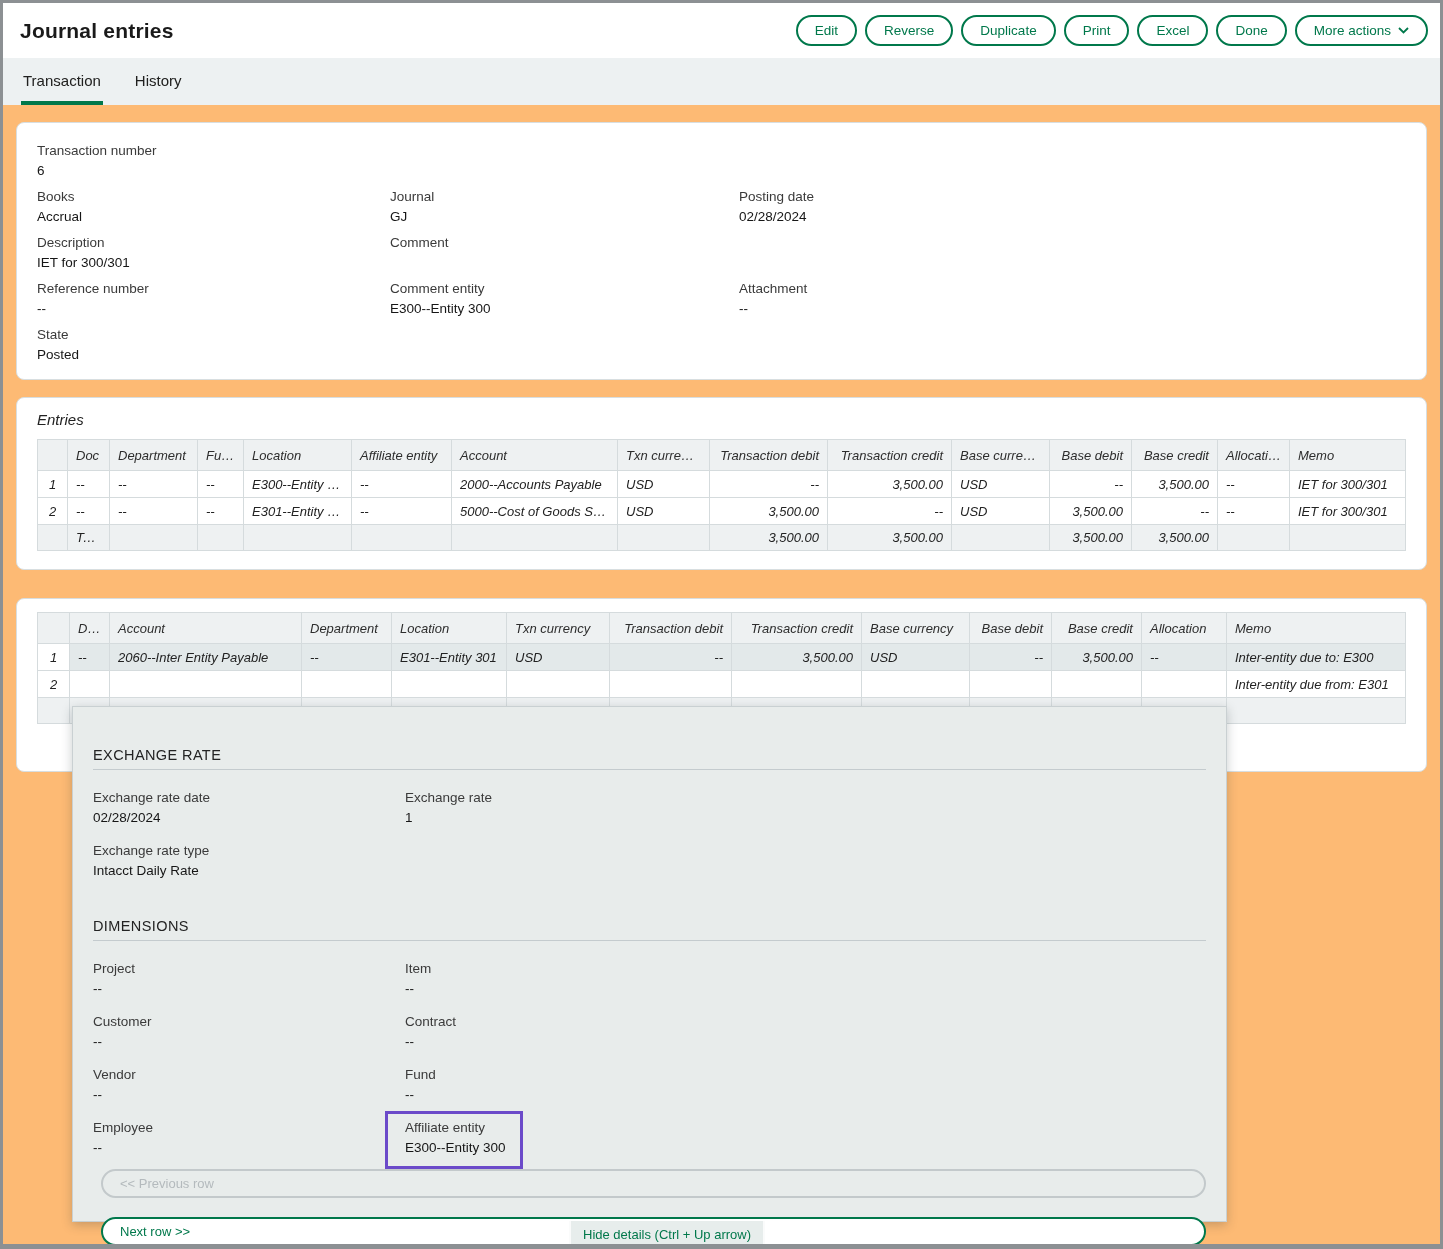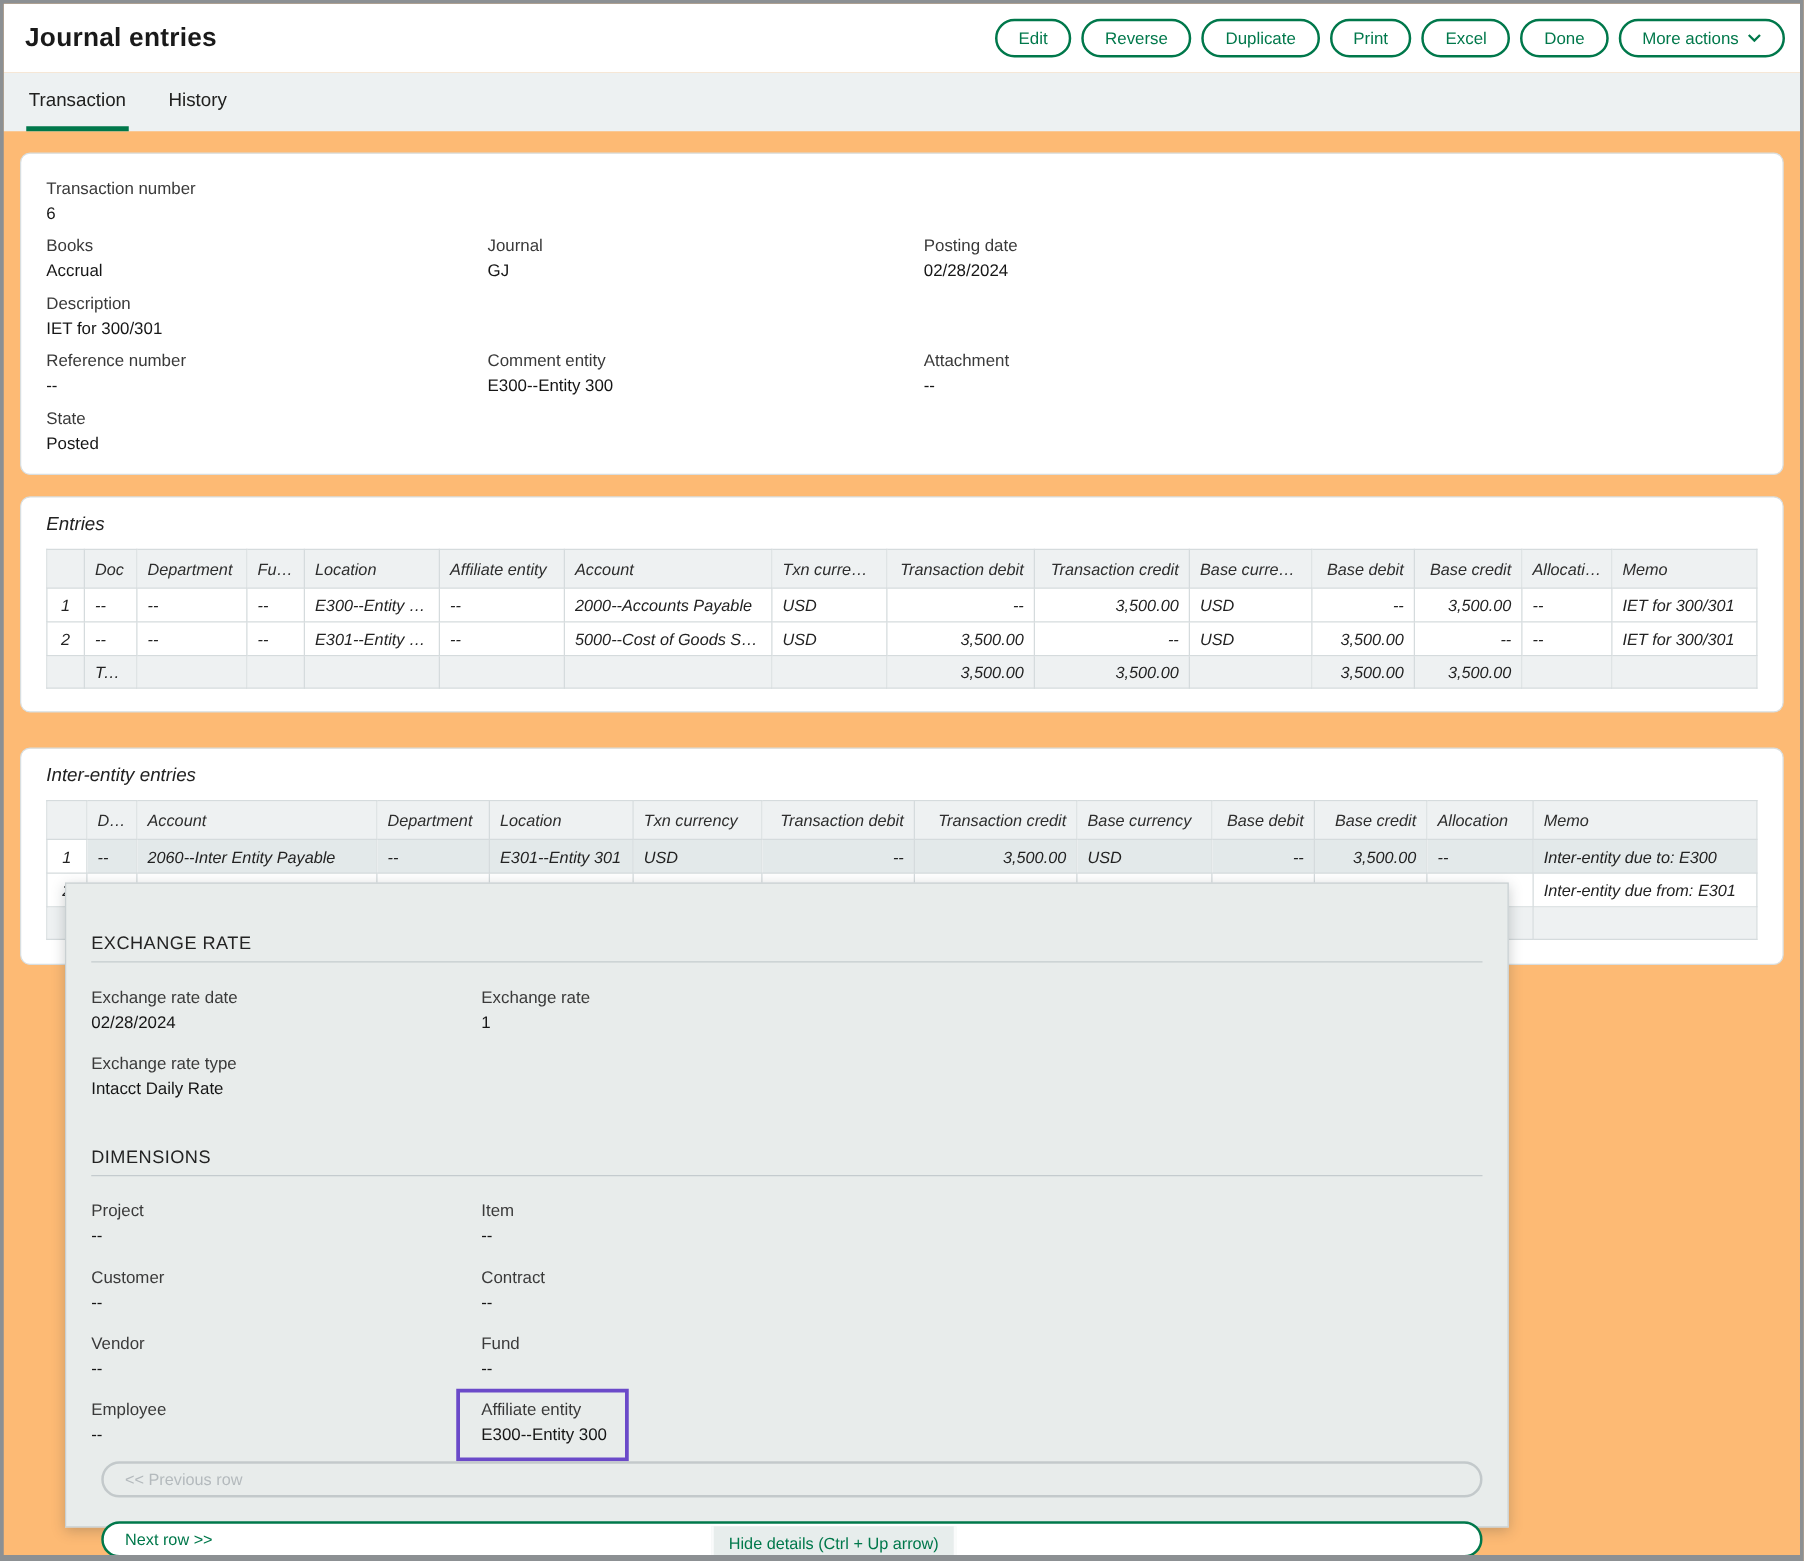--- a/index.html
+++ b/index.html
@@ -39,21 +39,21 @@
   table { border-collapse:collapse; table-layout:fixed; width:100%; font-size:13px; color:#222; }
   th, td { border:1px solid #d5dbdd; padding:4px 8px; overflow:hidden; white-space:nowrap; text-overflow:ellipsis; }
   th { background:#eef1f2; font-weight:normal; color:#2d2d2d; text-align:left; height:31px; }
   td { height:27px; background:#fff; }
   td.rn { text-align:center; padding:4px 4px; }
   th.r, td.r { text-align:right; }
   tr.sel td:not(.rn) { background:#e3e9ea; }
   tr.total td { background:#eef1f2; height:26px; }
 
   
-  .overlay { position:absolute; left:49px; top:703px; width:1155px; height:516px; background:#e8eceb;
+  .overlay { position:absolute; left:69px; top:703px; width:1155px; height:516px; background:#e8eceb;
              border:1px solid #c9d0d2; box-shadow:0 3px 10px rgba(40,50,55,.25); padding:40px 20px 14px;
              display:flex; flex-direction:column; }
   .overlay h3 { margin:0 0 6px; font-size:14.5px; font-weight:normal; color:#232323; letter-spacing:.4px; }
   .overlay hr { border:none; border-top:1px solid #c4cbce; margin:0 0 20px; }
   .d-grid { display:grid; grid-template-columns:312px 1fr; row-gap:14px; margin-bottom:10px; }
   .d-grid .field { height:39px; }
   .dim-grid { margin-top:26px; }
   .hl-box { display:inline-block; border:3px solid #6b4ac9; padding:6px 14px 10px 17px; margin:-9px 0 0 -20px; }
   .ov-footer { margin-top:auto; padding-left:8px; display:flex; gap:19px;flex-direction:column; }
   .btn.disabled { border-color:#c3c9cb; color:#b4babd; cursor:default; background:transparent; }
@@ -114,20 +114,24 @@
         </div>
         <div class="field">
           <div class="label">Posting date</div>
           <div class="value">02/28/2024</div>
         </div>
       </div>
       <div class="f-row">
         <div class="field">
           <div class="label">Description</div>
           <div class="value">IET for 300/301</div>
+        </div>
+        <div class="field">
+          <div class="label">Comment</div>
+          <div class="value"></div>
         </div>
       </div>
       <div class="f-row">
         <div class="field">
           <div class="label">Reference number</div>
           <div class="value">--</div>
         </div>
         <div class="field">
           <div class="label">Comment entity</div>
           <div class="value">E300--Entity 300</div>
@@ -234,21 +238,20 @@
               <td class="r">3,500.00</td>
               <td class="r">3,500.00</td>
               <td></td>
               <td></td>
             </tr>
           </tbody>
         </table>
     </section>
 
     <section class="card grid-card inter-card">
-      <h2>Inter-entity entries</h2>
       <table>
           <colgroup>
             <col style="width: 32px;">
             <col style="width: 40px;">
             <col style="width: 192px;">
             <col style="width: 90px;">
             <col style="width: 115px;">
             <col style="width: 103px;">
             <col style="width: 122px;">
             <col style="width: 130px;">

